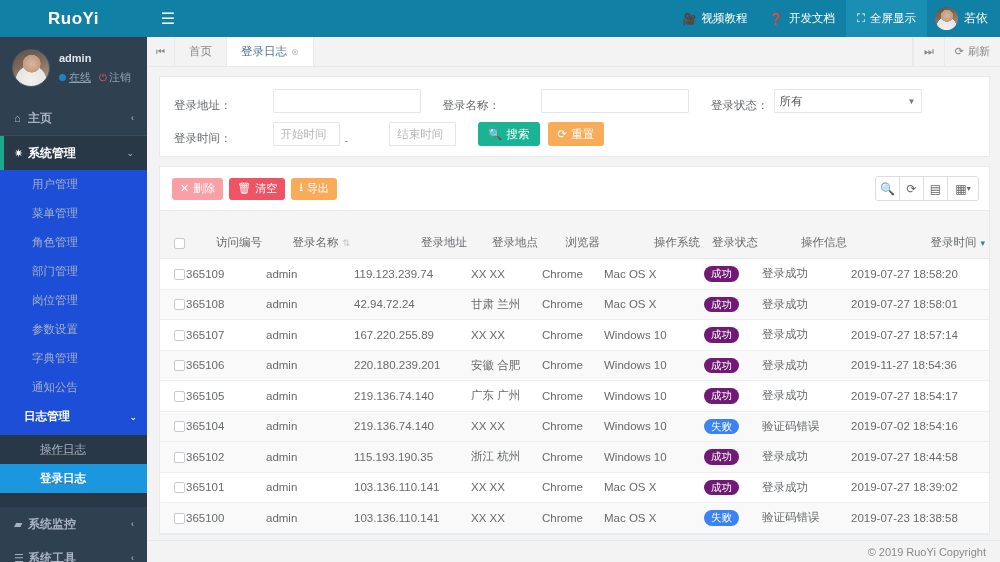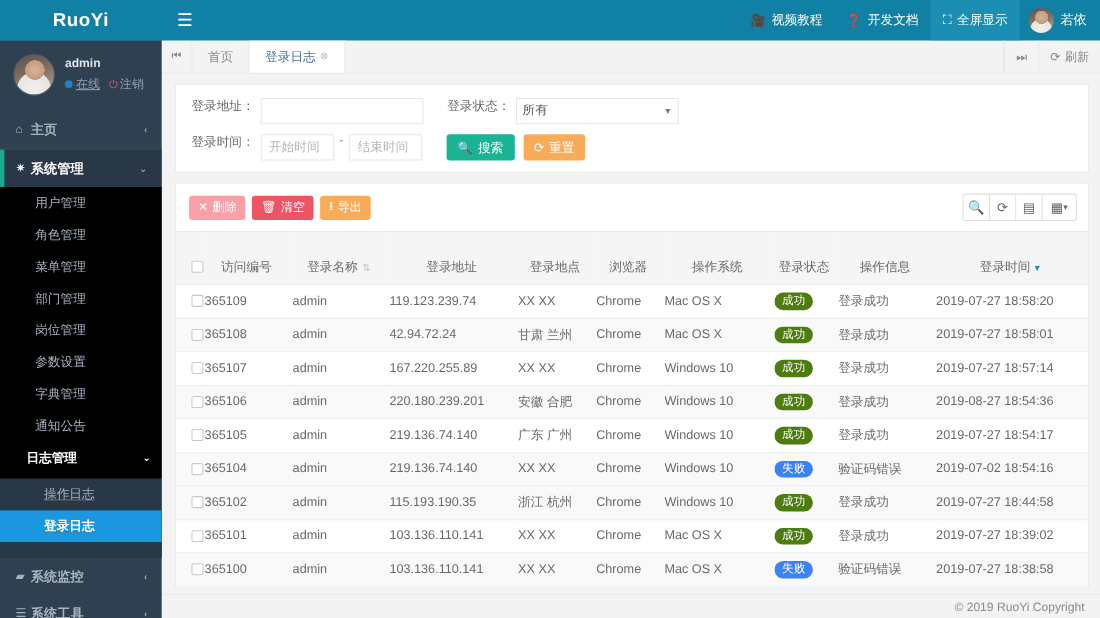--- a/index.html
+++ b/index.html
@@ -55,21 +55,21 @@
     padding: 11px 13px 11px 14px;
     color: #a7b1c2; font-size: 12px; font-weight: bold;
     cursor: pointer; line-height: 1;
   }
   .nav-link .ic { width: 14px; font-size: 11px; display:inline-block; }
   .nav-link .lbl { flex: 1; }
   .nav-link .caret { font-size: 9px; color: #9aa4b4; }
   .nav-item.home .nav-link { border-bottom: 1px solid #3a4b5c; }
   .nav-item.open { background: #293846; }
   .nav-item.open > .nav-link { color: #fff; border-left: 4px solid #19aa8d; padding-left: 10px; }
-  .subnav { list-style: none; margin: 0; padding: 0 0 4px 0; background: #000000; }
+  .subnav { list-style: none; margin: 0; padding: 0 0 4px 0; background: #1d4ed8; }
   .subnav li {
     padding: 7px 10px 7px 32px; color: #a7b1c2; font-size: 11.5px; cursor: pointer;
   }
   .subnav li.sub-parent { font-weight: bold; color: #fff; padding-left: 24px; display:flex; align-items:center;}
   .subnav li.sub-parent .lbl { flex:1; }
   .subnav li.sub-parent .caret { font-size: 9px; }
   .subsub { list-style: none; margin: 0; padding: 0; text-decoration: underline; }
   .subsub li { padding: 7px 10px 7px 40px; color: #a7b1c2; font-size: 11.5px; cursor: pointer;}
   .subsub li.active { background: #1b97e0; color: #fff; font-weight: bold; }
   .nav-gap { height: 14px; background: #293846; }
@@ -120,26 +120,26 @@
     display: flex; align-items: center; gap: 4px; padding: 0 10px; height: 30px;
     font-size: 11px; color: #888; cursor: pointer; border-left: 1px solid #e7eaec;
   }
 
   .content { flex: 1; padding: 9px 10px 0 12px; overflow: hidden; }
 
   .panel { background: #fff; border: 1px solid #e7eaec; }
   .searchbox { padding: 12px 14px 10px 14px; margin-bottom: 9px; }
   .form-row { display: flex; align-items: center; gap: 0; margin-bottom: 9px; flex-wrap: nowrap;}
   .form-row:last-child { margin-bottom: 0; }
-  .fg { display: flex; align-items: flex-start; margin-right: 22px; }
+  .fg { display: flex; align-items: flex-end; margin-right: 22px; }
   .fg label { font-size: 11.5px; color: #676a6c; white-space: nowrap; margin-right: 5px;}
   .inp {
     height: 24px; border: 1px solid #e5e6e7; background: #fff;
     padding: 0 7px; font-size: 11.5px; color: #555;
-    font-family: Liberation Sans, sans-serif; outline: none; border-radius: 1px;
+    font-family: Liberation Sans, sans-serif; outline: none; border-radius: 1px; margin-left: 36px;
   }
   .inp::placeholder { color: #b6b6b6; }
   .inp.w-addr { width: 148px; }
   .inp.w-name { width: 148px; }
   .inp.w-date { width: 67px; }
   .sel {
     height: 24px; width: 148px; border: 1px solid #e5e6e7; background: #fff;
     padding: 0 5px; font-size: 11.5px; color: #555; font-family: inherit;
     appearance: none; outline: none; border-radius: 1px;
   }
@@ -165,40 +165,40 @@
   .icon-group .ig-btn {
     width: 24px; height: 23px; display: flex; align-items: center; justify-content: center;
     background: #fff; border-right: 1px solid #ddd; color: #666; font-size: 12px; cursor: pointer;
   }
   .icon-group .ig-btn:last-child { border-right: none; width: 30px; }
 
   table { width: 100%; border-collapse: collapse; table-layout: fixed; }
   thead th {
     background: #f5f5f6; border-top: 1px solid #e7eaec; border-bottom: 1px solid #e7eaec;
     font-size: 11.5px; font-weight: normal; color: #676a6c;
-    text-align: center; padding: 24px 4px 8px 0; height: 29px; white-space: nowrap;
+    text-align: right; padding: 24px 4px 8px 0; height: 29px; white-space: nowrap;
   }
   thead th:first-child { padding-left: 14px; }
   tbody td {
     border-bottom: 1px solid #eceff1; font-size: 11.5px; color: #676a6c;
     padding: 7px 4px 7px 0; height: 27px; white-space: nowrap; overflow: hidden; text-overflow: ellipsis;
   }
   tbody td:first-child { padding-left: 14px; }
   tbody tr.alt { background: #f9f9f9; }
   .ck {
     width: 11px; height: 11px; border: 1px solid #c7cbd0; background: #fff;
     display: inline-block; border-radius: 2px; vertical-align: middle;
   }
   .sort-ic { color: #c0c4c8; font-size: 9px; margin-left: 4px; }
   .sort-ic.on { color: #1c84c6; }
   .badge {
     display: inline-block; padding: 2px 7px 3px 7px; border-radius: 10px;
     color: #fff; font-size: 10.5px; line-height: 1;
   }
-  .badge-ok { background: #4d7c0f; }
+  .badge-ok { background: #701a75; }
   .badge-fail { background: #3b82f6; }
 
   .footer {
     height: 22px; display: flex; align-items: center; justify-content: flex-end;
     padding-right: 14px; font-size: 11px; color: #8a8a8a;
     border-top: 1px solid #e7eaec; background: #f3f3f4; flex: 0 0 22px;
   }
 </style>
 </head>
 <body>
@@ -233,22 +233,22 @@
       </li>
 
       <li class="nav-item open">
         <div class="nav-link">
           <span class="ic">✷</span>
           <span class="lbl">系统管理</span>
           <span class="caret">⌄</span>
         </div>
         <ul class="subnav">
           <li>用户管理</li>
+          <li>菜单管理</li>
           <li>角色管理</li>
-          <li>菜单管理</li>
           <li>部门管理</li>
           <li>岗位管理</li>
           <li>参数设置</li>
           <li>字典管理</li>
           <li>通知公告</li>
           <li class="sub-parent">
             <span class="lbl">日志管理</span>
             <span class="caret">⌄</span>
           </li>
         </ul>
@@ -319,20 +319,24 @@
       </div>
     </div>
 
     <div class="content">
 
       <div class="panel searchbox">
         <div class="form-row">
           <div class="fg">
             <label>登录地址：</label>
             <input class="inp w-addr" type="text" placeholder="" style="">
+          </div>
+          <div class="fg">
+            <label>登录名称：</label>
+            <input class="inp w-name" type="text" placeholder="" style="">
           </div>
           <div class="fg">
             <label>登录状态：</label>
             <span class="sel-wrap">
               <select class="sel">
                 <option>所有</option>
               </select>
               <span class="sel-caret">▼</span>
             </span>
           </div>
@@ -445,21 +449,21 @@
               <tr class="alt">
                 <td><span class="ck"></span></td>
                 <td>365106</td>
                 <td>admin</td>
                 <td>220.180.239.201</td>
                 <td>安徽 合肥</td>
                 <td>Chrome</td>
                 <td>Windows 10</td>
                 <td><span class="badge badge-ok">成功</span></td>
                 <td>登录成功</td>
-                <td>2019-08-27 18:54:36</td>
+                <td>2019-11-27 18:54:36</td>
               </tr>
               <tr>
                 <td><span class="ck"></span></td>
                 <td>365105</td>
                 <td>admin</td>
                 <td>219.136.74.140</td>
                 <td>广东 广州</td>
                 <td>Chrome</td>
                 <td>Windows 10</td>
                 <td><span class="badge badge-ok">成功</span></td>
@@ -505,21 +509,21 @@
               <tr class="alt">
                 <td><span class="ck"></span></td>
                 <td>365100</td>
                 <td>admin</td>
                 <td>103.136.110.141</td>
                 <td>XX XX</td>
                 <td>Chrome</td>
                 <td>Mac OS X</td>
                 <td><span class="badge badge-fail">失败</span></td>
                 <td>验证码错误</td>
-                <td>2019-07-27 18:38:58</td>
+                <td>2019-07-23 18:38:58</td>
               </tr>
             </tbody>
         </table>
 
       </div>
     </div>
 
     <div class="footer">
       <span>© 2019 RuoYi Copyright</span>
     </div>

